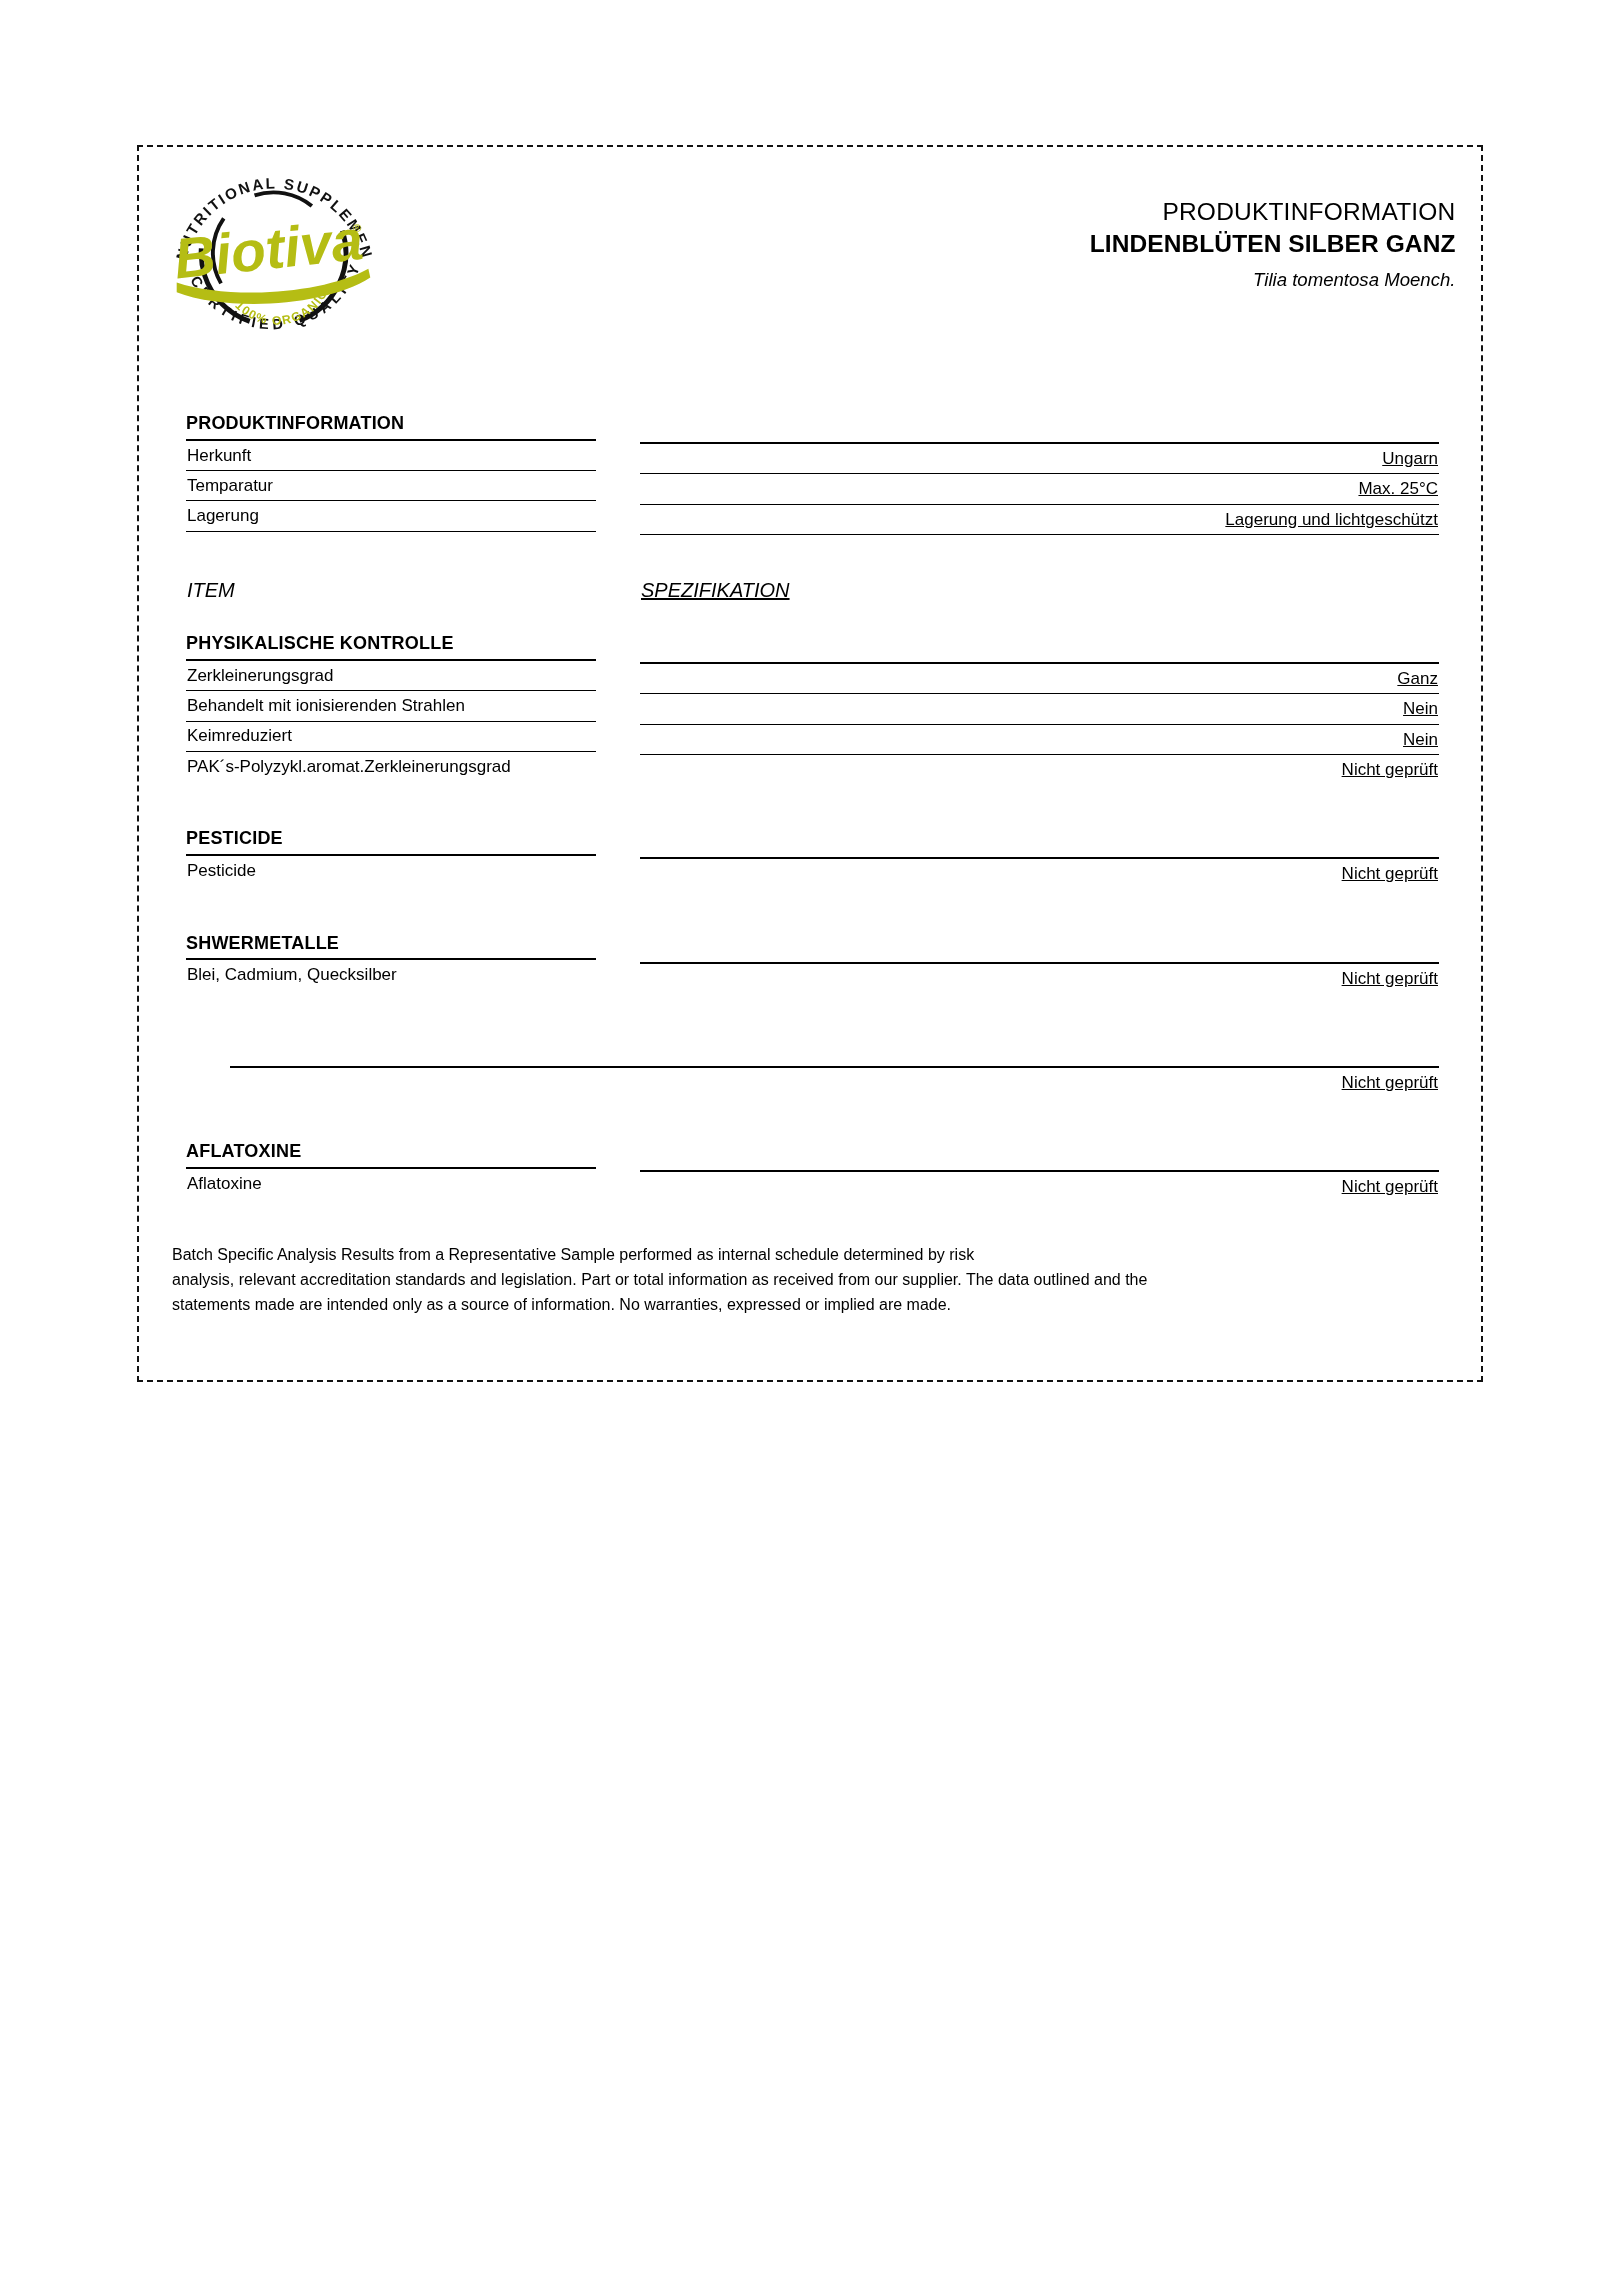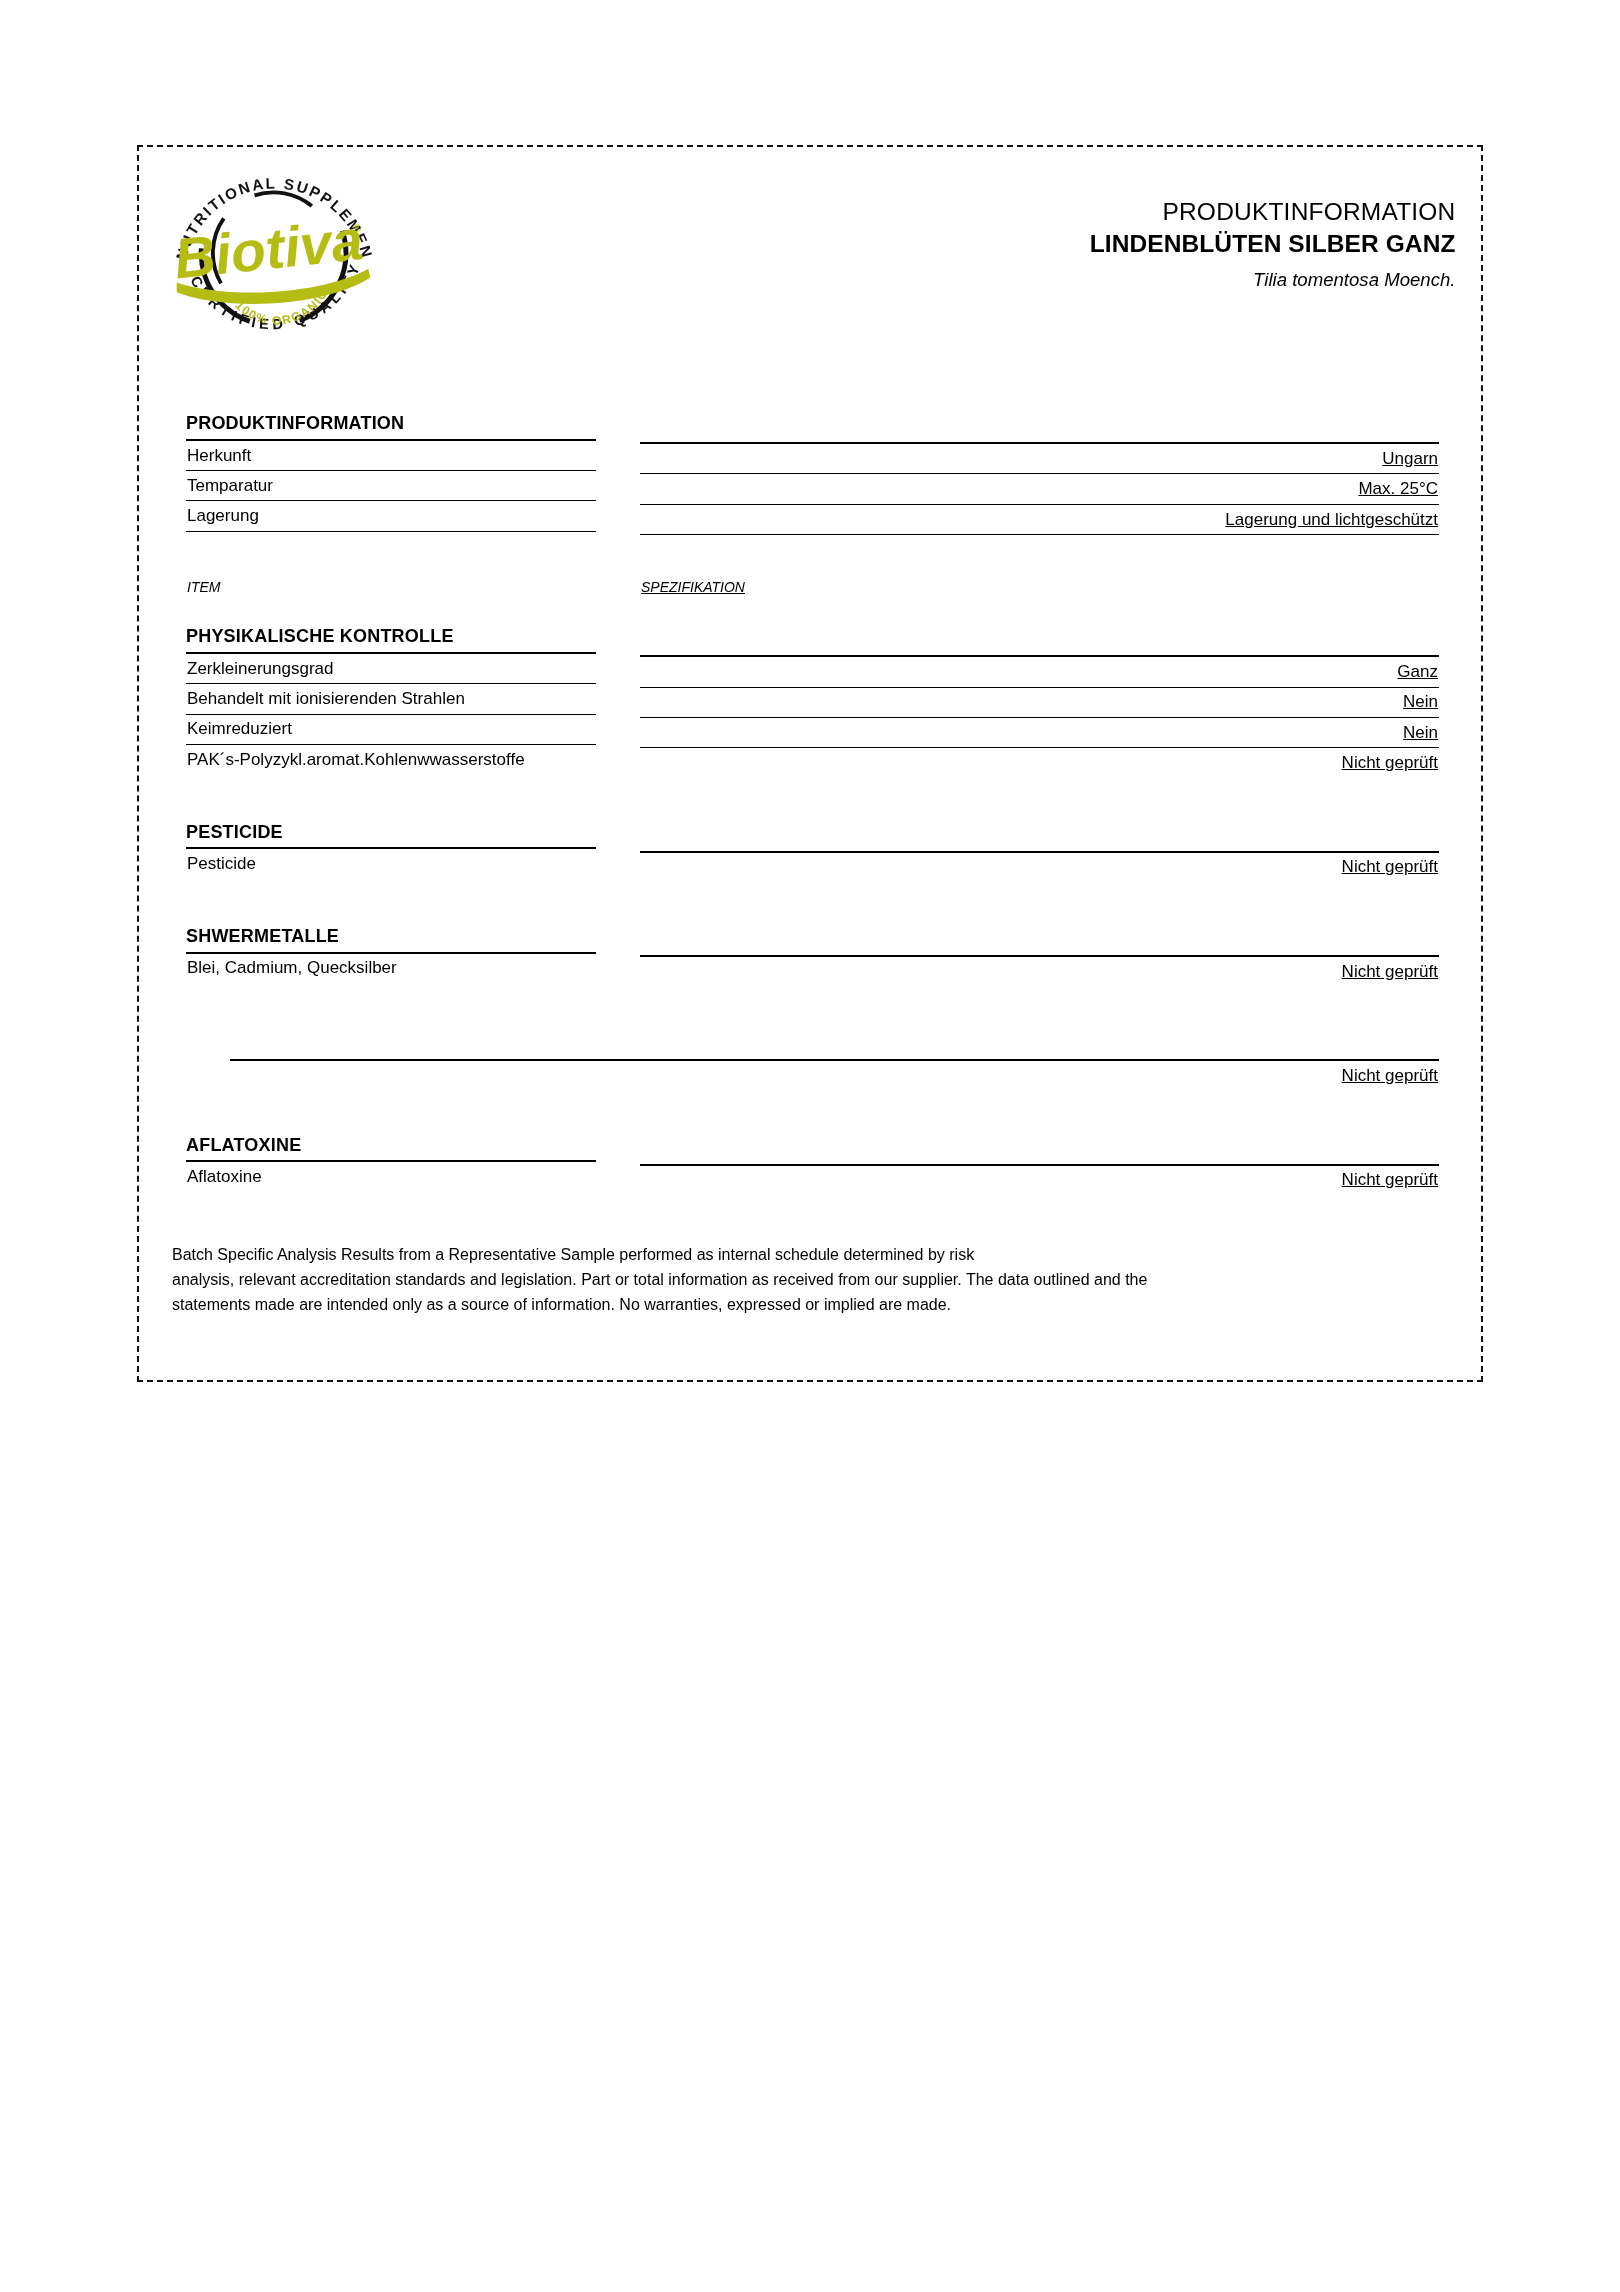--- a/index.html
+++ b/index.html
@@ -138,21 +138,21 @@
     padding: 4.9px 0 4.9px 1px;
     white-space: nowrap;
   }
   .cell.right {
     text-align: right;
     padding-right: 1px;
   }
 
   .italic-row .cell {
     font-style: italic;
-    font-size: 14px;
+    font-size: 20px;
   }
 
   .block-gap-sm { height: 27.4px; }
   .block-gap-md { height: 39px; }
   .block-gap-lg { height: 45px; }
 
   
   .footer {
     position: absolute;
     left: 33px;
@@ -251,21 +251,21 @@
     <div class="cols">
       <div class="col-left">
         <div class="sec-title">PHYSIKALISCHE KONTROLLE</div>
         <div class="rule-thick"></div>
         <div class="cell">Zerkleinerungsgrad</div>
         <div class="rule-thin"></div>
         <div class="cell">Behandelt mit ionisierenden Strahlen</div>
         <div class="rule-thin"></div>
         <div class="cell">Keimreduziert</div>
         <div class="rule-thin"></div>
-        <div class="cell">PAK´s-Polyzykl.aromat.Kohlenwwasserstoffe</div>
+        <div class="cell">PAK´s-Polyzykl.aromat.Zerkleinerungsgrad</div>
         <div class="rule-none"></div>
       </div>
       <div class="col-gap"></div>
       <div class="col-right">
         <div class="spacer-title"></div>
         <div class="rule-thick"></div>
         <div class="cell right">Ganz</div>
         <div class="rule-thin"></div>
         <div class="cell right">Nein</div>
         <div class="rule-thin"></div>

